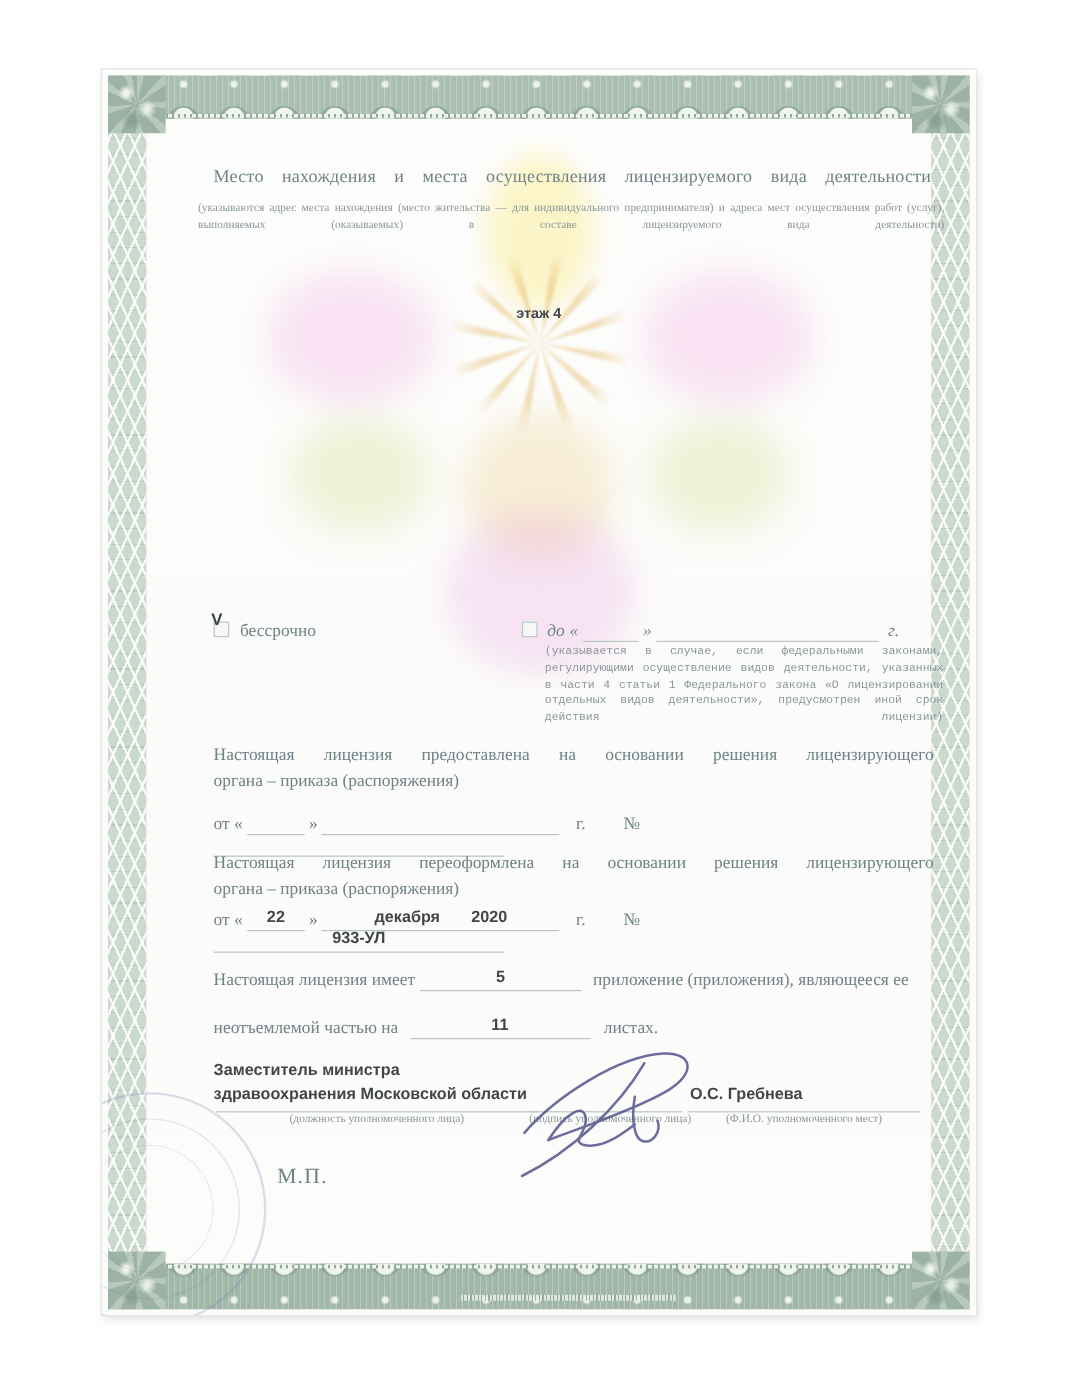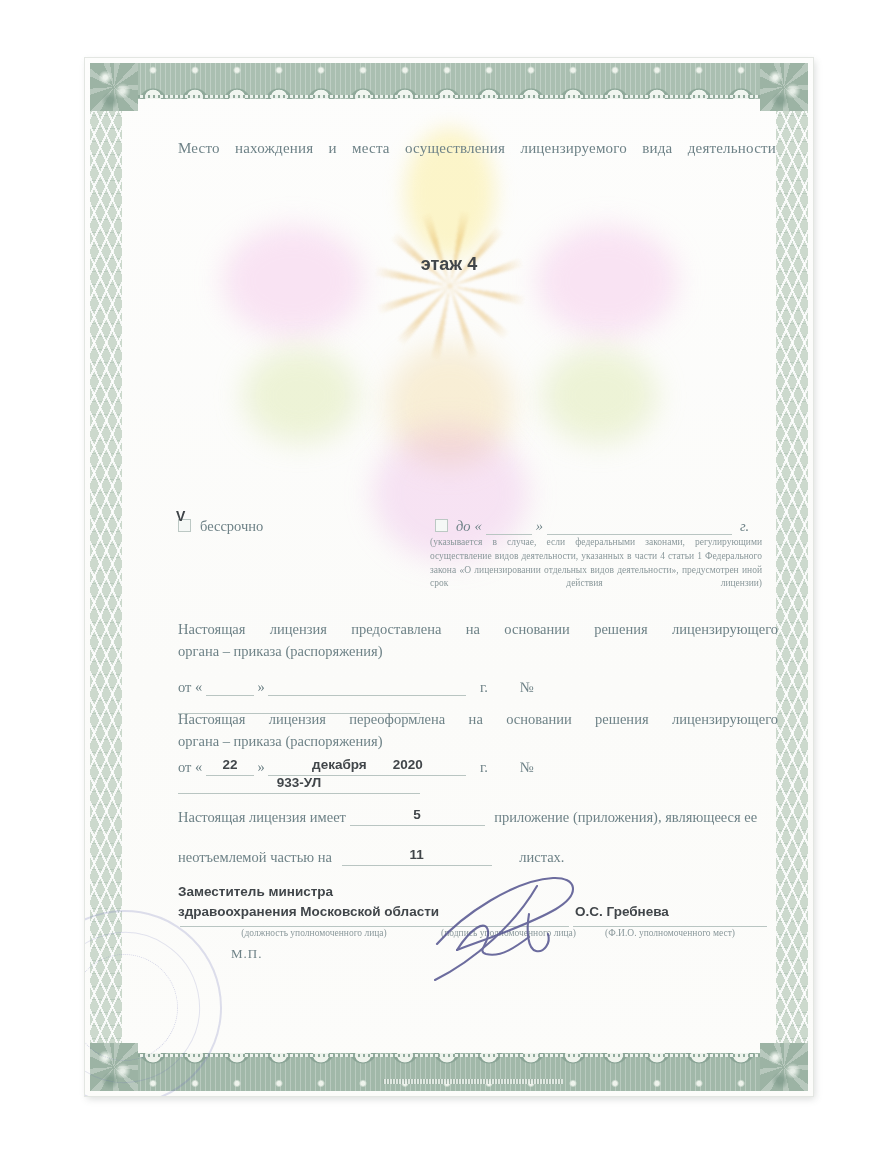--- a/index.html
+++ b/index.html
@@ -118,37 +118,38 @@
     <div class="wm-star"></div>
     <div class="wm-blob" style="left:-12px;top:28px;width:140px;height:110px;background:rgba(242,170,225,.30);"></div>
     <div class="wm-blob" style="right:-12px;top:28px;width:140px;height:110px;background:rgba(242,170,225,.30);"></div>
     <div class="wm-blob" style="left:152px;top:148px;width:125px;height:120px;background:rgba(238,200,120,.28);"></div>
     <div class="wm-blob" style="left:8px;top:150px;width:115px;height:95px;background:rgba(205,225,140,.32);"></div>
     <div class="wm-blob" style="right:8px;top:150px;width:115px;height:95px;background:rgba(205,225,140,.32);"></div>
     <div class="wm-blob" style="left:138px;top:228px;width:155px;height:135px;background:rgba(230,150,225,.25);"></div>
   </div>
 
   <div class="abs serif justify" style="left:93px;top:82px;width:598px;font-size:15px;letter-spacing:.2px;">Место нахождения и места осуществления лицензируемого вида деятельности</div>
-
-  <div class="abs boldsans" style="left:40px;top:196px;width:648px;text-align:center;font-size:18px;">этаж 4</div>
+  <div class="abs small justify" style="left:80px;top:110px;width:622px;">(указываются адрес места нахождения (место жительства — для индивидуального предпринимателя) и адреса мест осуществления работ (услуг), выполняемых (оказываемых) в составе лицензируемого вида деятельности)</div>
+
+  <div class="abs boldsans" style="left:40px;top:196px;width:648px;text-align:center;font-size:12px;">этаж 4</div>
 
   <div class="row" style="top:459px;">
     <span class="cbwrap"><span class="cb"></span><span class="vmark">V</span></span>
     <span class="serif" style="margin-left:4px;">бессрочно</span>
     <span class="abs" style="left:257px;top:0;font-style:italic;">
       <span class="cb"></span>
       <span class="serif" style="margin-left:4px;">до</span>
       <span class="serif">«</span>
       <span class="blank" style="width:46px;"></span>
       <span class="serif">»</span>
       <span class="blank" style="width:185px;"></span>
       <span class="serif" style="margin-left:4px;">г.</span>
     </span>
   </div>
-  <div class="abs small justify" style="left:345px;top:478px;width:332px;">(указывается в случае, если федеральными законами, регулирующими осуществление видов деятельности, указанных в части 4 статьи 1 Федерального закона «О лицензировании отдельных видов деятельности», предусмотрен иной срок действия лицензии)</div>
+  <div class="abs small justify" style="left:369px;top:478px;width:332px;font-family:Liberation Mono, monospace;">(указывается в случае, если федеральными законами, регулирующими осуществление видов деятельности, указанных в части 4 статьи 1 Федерального закона «О лицензировании отдельных видов деятельности», предусмотрен иной срок действия лицензии)</div>
 
   <div class="row serif justify" style="top:563px;width:600px;">Настоящая лицензия предоставлена на основании решения лицензирующего</div>
   <div class="row serif" style="top:585px;">органа – приказа (распоряжения)</div>
   <div class="row serif" style="top:620px;">
     <span>от</span>
     <span>«</span>
     <span class="blank" style="width:48px;"></span>
     <span>»</span>
     <span class="blank" style="width:198px;"></span>
     <span style="margin-left:10px;">г.</span>
@@ -170,21 +171,21 @@
   </div>
 
   <div class="row serif" style="top:750px;">
     <span>Настоящая лицензия имеет</span>
     <span class="blank" style="width:135px;"><span class="val">5</span></span>
     <span style="margin-left:6px;">приложение (приложения), являющееся ее</span>
   </div>
   <div class="row serif" style="top:790px;">
     <span>неотъемлемой частью на</span>
     <span class="blank" style="width:150px;margin-left:6px;"><span class="val">11</span></span>
-    <span style="margin-left:24px;">листах.</span>
+    <span style="margin-left:8px;">листах.</span>
   </div>
 
   <div class="abs boldsans" style="left:93px;top:826px;font-size:13.5px;">Заместитель министра</div>
   <div class="abs boldsans" style="left:93px;top:846px;font-size:13.5px;">здравоохранения Московской области</div>
   <div class="abs boldsans" style="left:490px;top:846px;font-size:13.5px;">О.С. Гребнева</div>
 
   <div class="capline" style="left:95px;top:868px;width:268px;">
     <div class="cap">(должность уполномоченного лица)</div>
   </div>
   <div class="capline" style="left:356px;top:868px;width:128px;">
@@ -196,20 +197,20 @@
 
   <svg class="signature-svg" viewBox="0 0 175 135">
     <g fill="none" stroke="#54548f" stroke-width="2.1" stroke-linecap="round" opacity="0.85">
       <path d="M22,86 C48,56 100,22 138,20 C162,19 166,36 141,51 C112,68 62,84 42,92"></path>
       <path d="M42,92 C56,70 71,61 73,73 C75,85 61,93 71,96 C86,100 102,88 114,79"></path>
       <path d="M114,56 C111,74 113,91 121,93 C129,95 136,85 133,76"></path>
       <path d="M122,28 C100,66 60,102 20,122"></path>
     </g>
   </svg>
 
-  <div class="abs serif" style="left:146px;top:888px;font-size:13px;letter-spacing:1px;">М.П.</div>
+  <div class="abs serif" style="left:146px;top:912px;font-size:18px;letter-spacing:1px;">М.П.</div>
   <div class="stamp">
     <div class="ring ring1"></div>
     <div class="ring ring2"></div>
     <div class="ring ring3"></div>
   </div>
 
 </div>
 
 </body></html>

